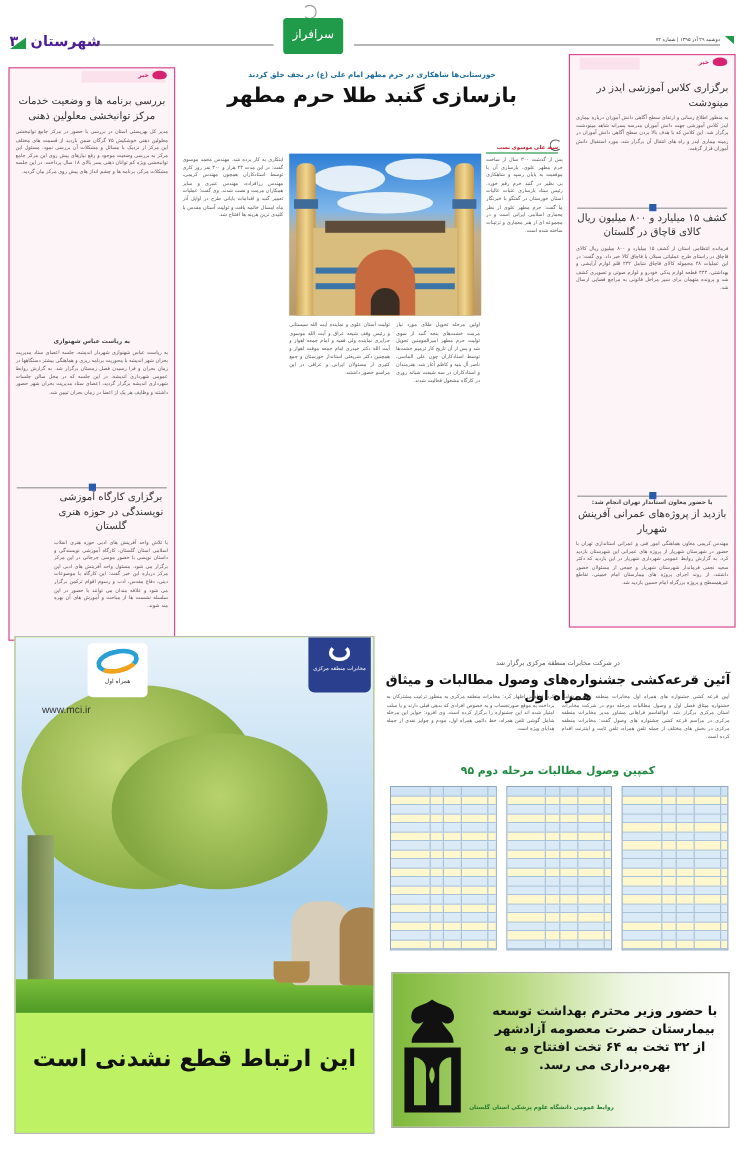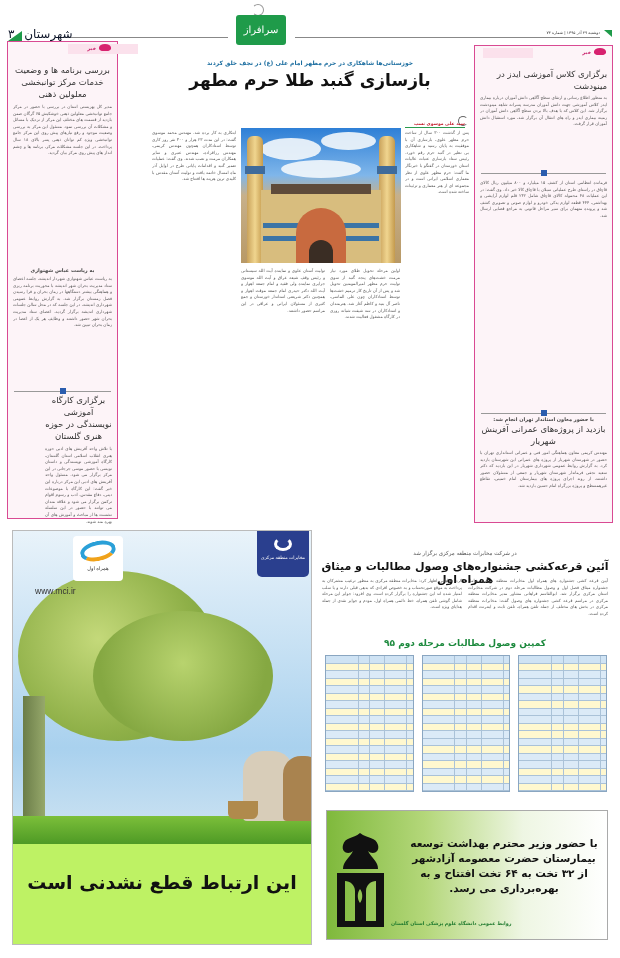--- a/index.html
+++ b/index.html
@@ -3,21 +3,21 @@
 <meta charset="utf-8">
 <style>
   * { box-sizing: border-box; margin: 0; padding: 0; }
   html, body { width: 620px; height: 958px; background: #fff; overflow: hidden; }
   body { font-family: "DejaVu Sans", sans-serif; position: relative; color: #222; direction: rtl; }
 
   
   .mast-line { position: absolute; top: 37px; height: 1px; background: #888; }
   .logo { position: absolute; left: 236px; top: 15px; width: 50px; height: 30px; background: #1f9b4a; border-radius: 3px; color: #fff; font-size: 10px; text-align: center; line-height: 30px; font-family: "DejaVu Serif", serif; }
   .logo-mark { position: absolute; left: 252px; top: 4px; width: 12px; height: 12px; border: 1px solid #999; border-radius: 50%; border-left-color: transparent; }
-  .section-title { position: absolute; left: 8px; top: 27px; font-size: 12px; font-weight: normal; color: #0f172a; }
+  .section-title { position: absolute; left: 8px; top: 27px; font-size: 12px; font-weight: bold; color: #4c1d95; }
   .section-flag { position: absolute; left: 8px; top: 31px; width: 14px; height: 10px; background: #1f9b4a; clip-path: polygon(100% 0, 100% 100%, 0 100%); }
   .issue-info { position: absolute; right: 10px; top: 30px; font-size: 4px; color: #333; padding-right: 10px; }
   .issue-flag { position: absolute; right: 8px; top: 30px; width: 8px; height: 7px; background: #1f9b4a; clip-path: polygon(0 0, 100% 0, 100% 100%); }
 
   
   .box { position: absolute; border: 1px solid #d94a93; background: #fdf4f8; }
   .tag { position: absolute; top: 2px; font-size: 5px; color: #c8236d; font-weight: bold; display: flex; align-items: center; gap: 3px; }
   .tag .heart { width: 12px; height: 7px; background: #d7226f; border-radius: 50% 50% 40% 40%; }
   .tag-bar { position: absolute; top: 2px; height: 10px; background: #fbe1ec; }
   .box h3 { font-weight: normal; text-align: center; color: #333; font-size: 8.5px; line-height: 12px; }
@@ -93,21 +93,21 @@
 <div class="logo-mark"></div>
 <div class="logo">سرافراز</div>
 <div class="section-flag"></div>
 <div class="section-title">
   <span>شهرستان</span>
   <span style="margin-right:6px;">۳</span>
 </div>
 <div class="issue-flag"></div>
 <div class="issue-info">دوشنبه ۲۹ آذر ۱۳۹۵ | شماره ۷۳</div>
 
-<div class="box" style="left:7px; top:41px; width:111px; height:478px;">
+<div class="box" style="left:7px; top:56px; width:139px; height:478px;">
   <div class="tag-bar" style="left:60px; width:70px;"></div>
   <div class="tag" style="right:6px;">
     <span class="heart"></span>
     <span>خبر</span>
   </div>
 
   <div style="position:absolute; left:5px; right:5px; top:22px;">
     <h3>بررسی برنامه ها و وضعیت خدمات مرکز توانبخشی معلولین ذهنی</h3>
     <div class="text" style="margin-top:4px; height:164px; overflow:hidden;">مدیر کل بهزیستی استان در بررسی با حضور در مرکز جامع توانبخشی معلولین ذهنی خوشکیش ۷۵ گرگان ضمن بازدید از قسمت های مختلف این مرکز از نزدیک با مسائل و مشکلات آن بررسی نمود. مسئول این مرکز به بررسی وضعیت موجود و رفع نیازهای پیش روی این مرکز جامع توانبخشی ویژه کم توانان ذهنی پسر بالای ۱۸ سال پرداخت. در این جلسه مشکلات مرکز، برنامه ها و چشم انداز های پیش روی مرکز بیان گردید.</div>
   </div>
@@ -133,20 +133,21 @@
   </div>
 
   <div style="position:absolute; left:5px; right:5px; top:22px;">
     <h3 style="text-align:right;">برگزاری کلاس آموزشی ایدز در مینودشت</h3>
     <div class="text" style="margin-top:3px; height:78px; overflow:hidden;">به منظور اطلاع رسانی و ارتقای سطح آگاهی دانش آموزان درباره بیماری ایدز کلاس آموزشی جهت دانش آموزان مدرسه پسرانه شاهد مینودشت برگزار شد. این کلاس که با هدف بالا بردن سطح آگاهی دانش آموزان در زمینه بیماری ایدز و راه های انتقال آن برگزار شد، مورد استقبال دانش آموزان قرار گرفت.</div>
   </div>
 
   <div class="sep" style="position:absolute; left:0; right:0; top:118px;"></div>
 
   <div style="position:absolute; left:5px; right:5px; top:130px;">
+    <h3>کشف ۱۵ میلیارد و ۸۰۰ میلیون ریال کالای قاچاق در گلستان</h3>
     <div class="text" style="margin-top:4px; height:210px; overflow:hidden;">فرمانده انتظامی استان از کشف ۱۵ میلیارد و ۸۰۰ میلیون ریال کالای قاچاق در راستای طرح عملیاتی سبلان با قاچاق کالا خبر داد. وی گفت: در این عملیات ۴۸ محموله کالای قاچاق شامل ۲۳۲ قلم لوازم آرایشی و بهداشتی، ۴۴۴ قطعه لوازم یدکی خودرو و لوازم صوتی و تصویری کشف شد و پرونده متهمان برای سیر مراحل قانونی به مراجع قضایی ارسال شد.</div>
   </div>
 
   <div class="sep" style="position:absolute; left:0; right:0; top:358px;"></div>
 
   <div style="position:absolute; left:5px; right:5px; top:370px;">
     <div class="kicker">با حضور معاون استاندار تهران انجام شد:</div>
     <h3>بازدید از پروژه‌های عمرانی آفرینش شهریار</h3>
     <div class="text" style="margin-top:3px; height:66px; overflow:hidden;">مهندس کریمی معاون هماهنگی امور فنی و عمرانی استانداری تهران با حضور در شهرستان شهریار از پروژه های عمرانی این شهرستان بازدید کرد. به گزارش روابط عمومی شهرداری شهریار در این بازدید که دکتر سعید نجفی فرماندار شهرستان شهریار و جمعی از مسئولان حضور داشتند، از روند اجرای پروژه های بیمارستان امام خمینی، تقاطع غیرهمسطح و پروژه بزرگراه امام حسین بازدید شد.</div>
   </div>

